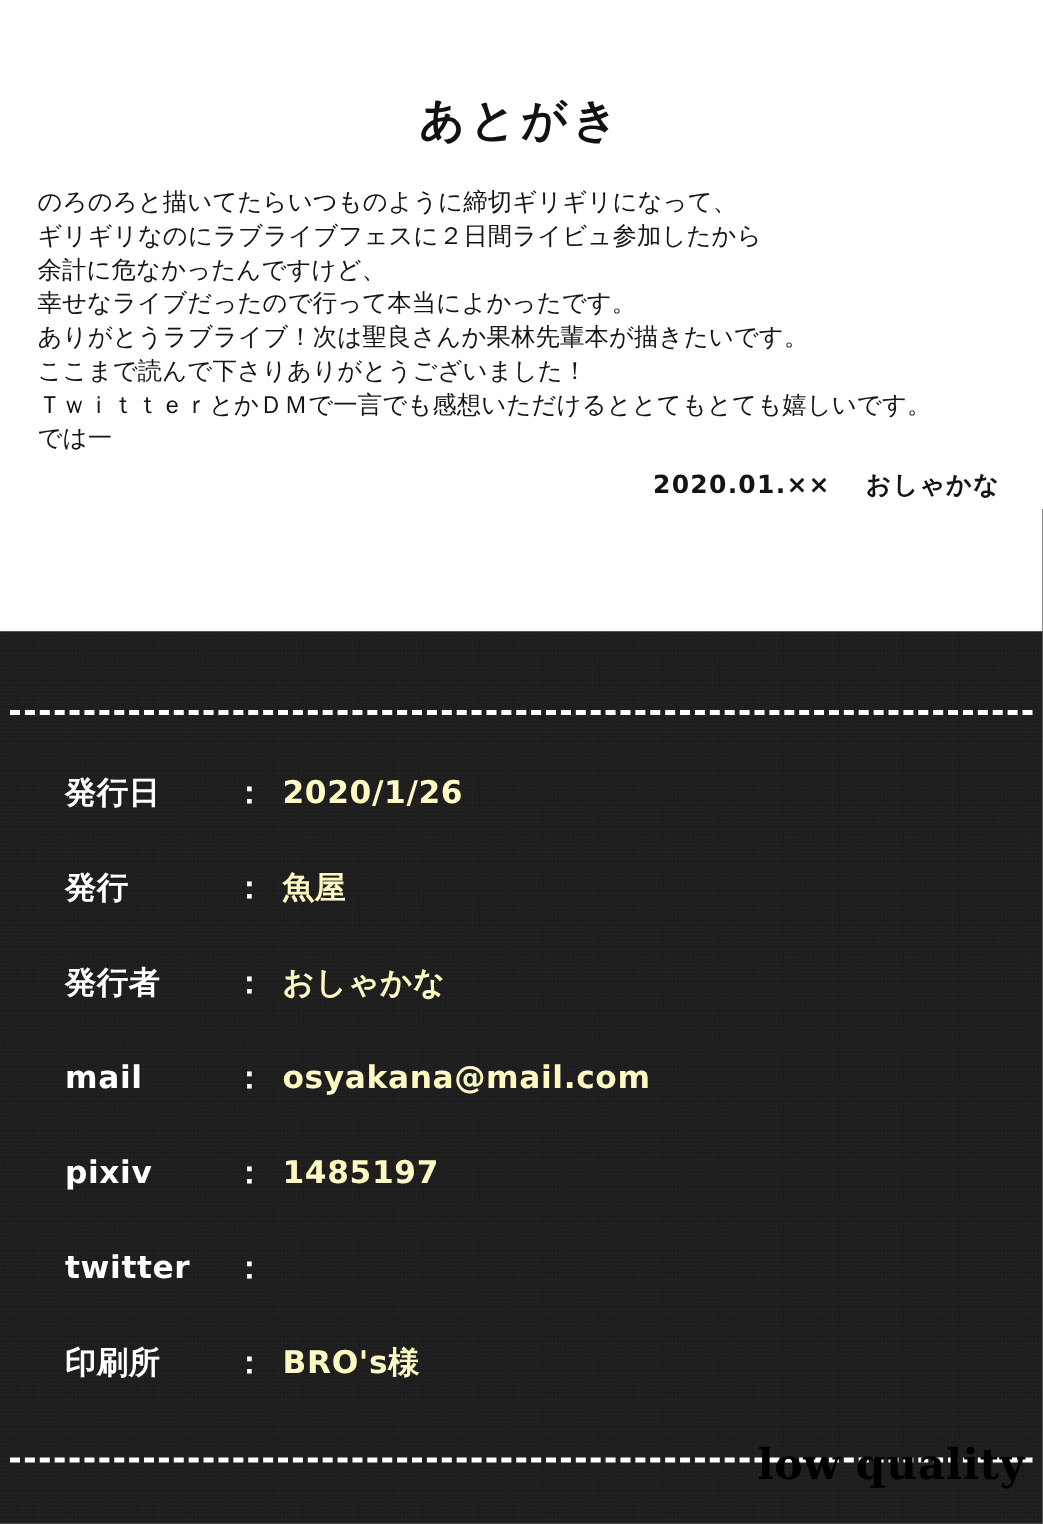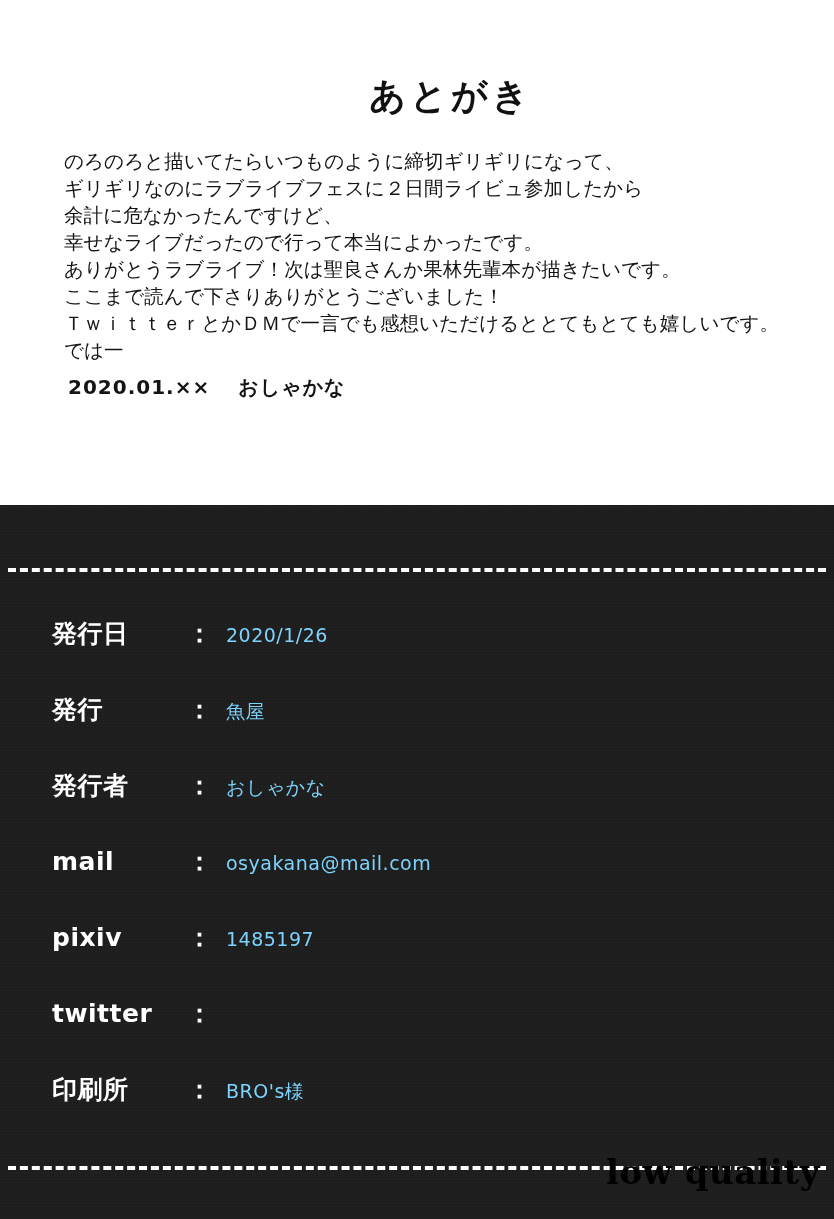--- a/index.html
+++ b/index.html
@@ -17,21 +17,20 @@
 
   
   .afterword {
     position: absolute;
     left: 0;
     top: 0;
     width: 758px;
     height: 505px;
     background: #ffffff;
     color: #111111;
-    margin-left: 34px;
   }
   .afterword-title {
     position: absolute;
     top: 72px;
     left: 0;
     width: 834px;
     text-align: center;
     font-size: 36px;
     font-weight: bold;
     letter-spacing: 4px;
@@ -45,22 +44,23 @@
     font-size: 19.5px;
     font-weight: normal;
     line-height: 27px;
     color: #141414;
     white-space: pre-line;
     letter-spacing: 0.1px;
   }
   .afterword-sign {
     position: absolute;
     top: 374px;
-    left: 34px;
+    left: 44px;
     width: 756px;
+    text-align: right;
     font-size: 20px;
     font-weight: bold;
     color: #141414;
     letter-spacing: 1px;
   }
   .sign-date { margin-right: 28px; }
 
   
   .colophon {
     position: absolute;
@@ -122,23 +122,23 @@
     flex: 0 0 auto;
   }
   .label-cell {
     width: 160px;
     flex: 0 0 auto;
     display: flex;
     justify-content: space-between;
     align-items: center;
   }
   .info-value {
-    font-size: 19px;
-    font-weight: normal;
-    color: #7dd3fc;
+    font-size: 25px;
+    font-weight: bold;
+    color: #fef9c3;
     letter-spacing: 0.5px;
     padding-left: 14px;
   }
 
   .watermark {
     position: absolute;
     right: 14px;
     top: 1152px;
     font-size: 34px;
     color: #000000;

